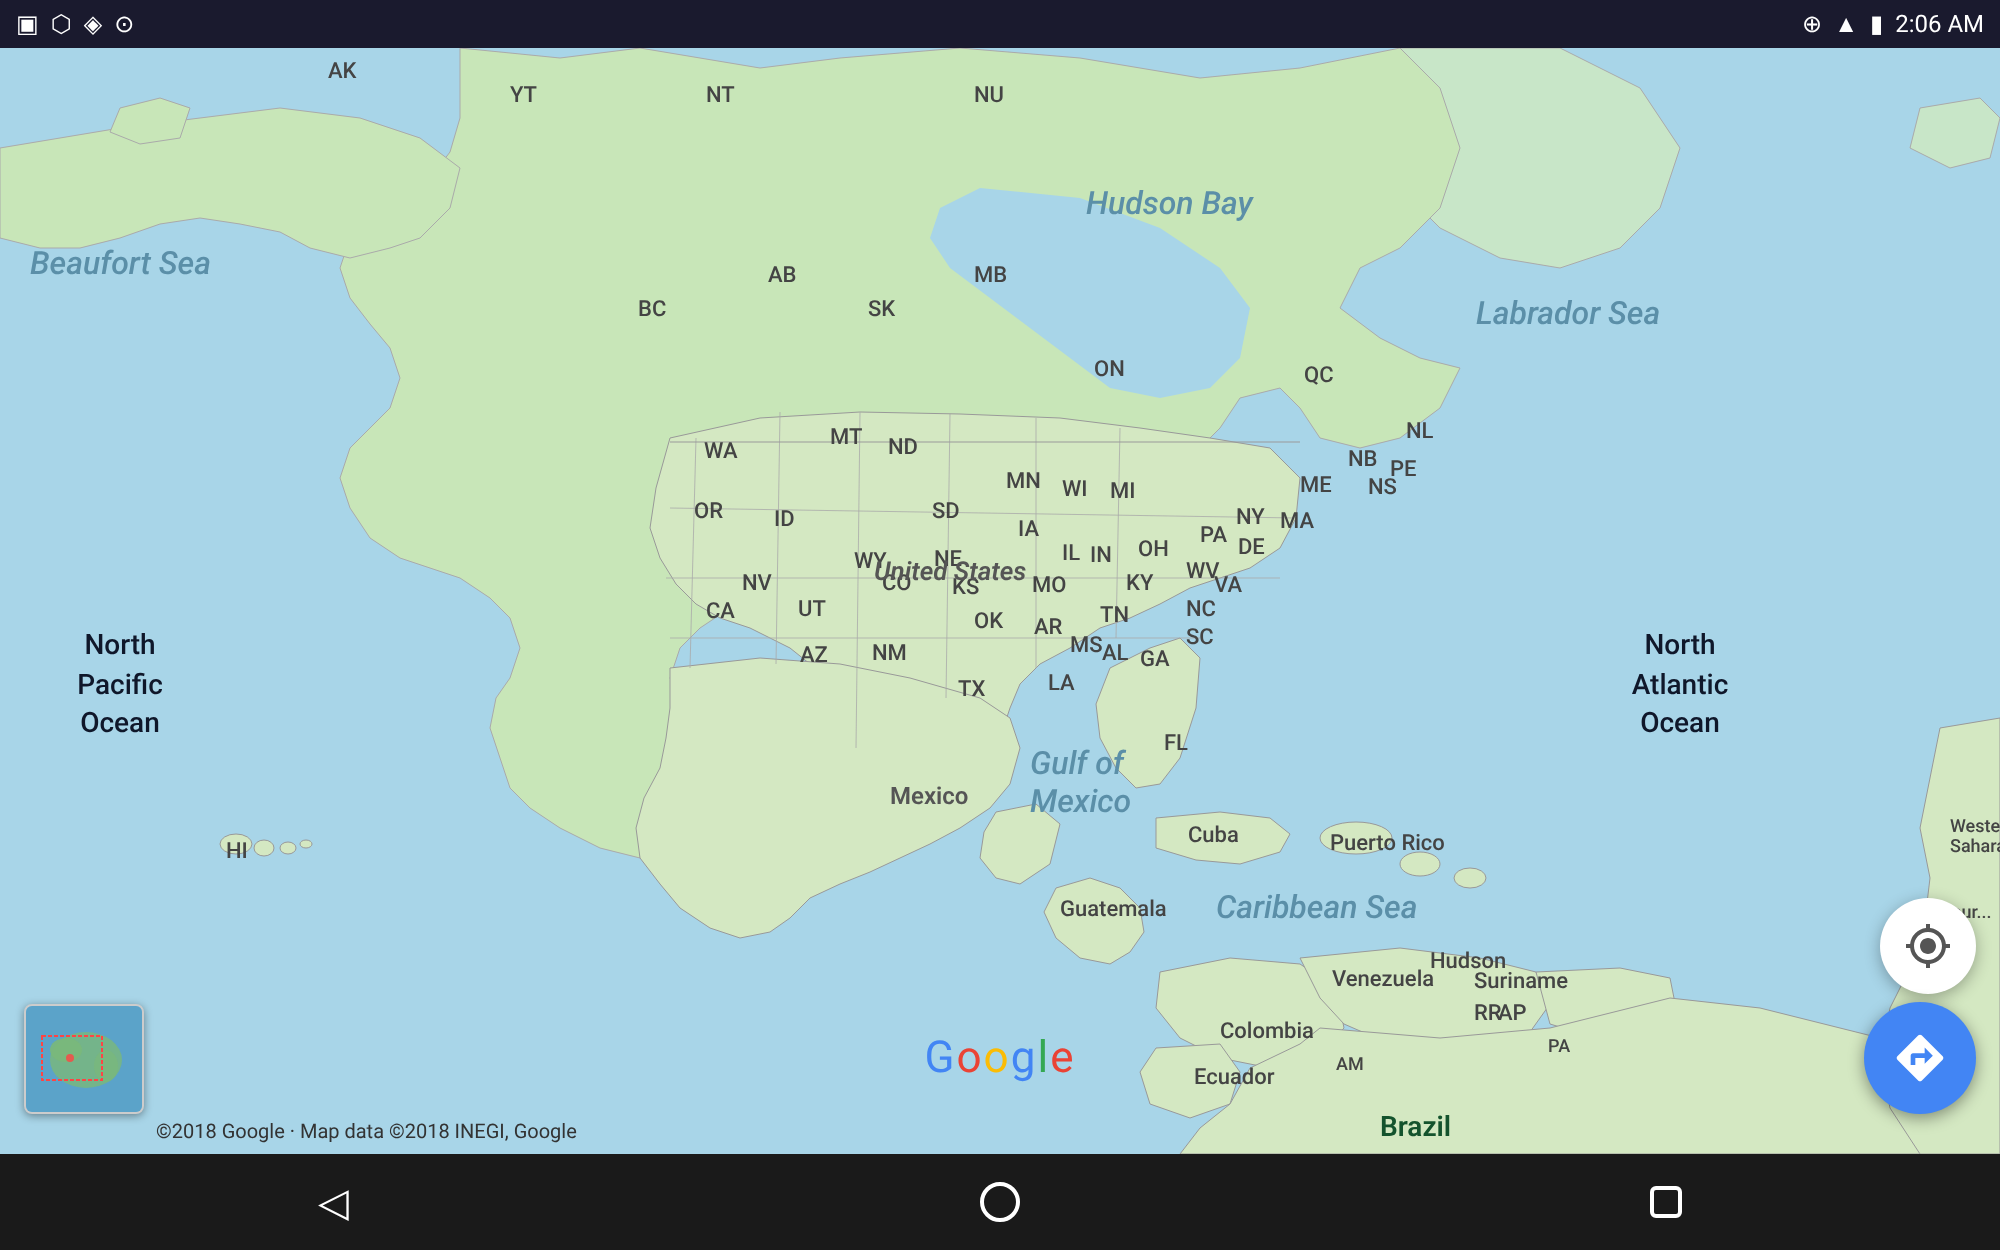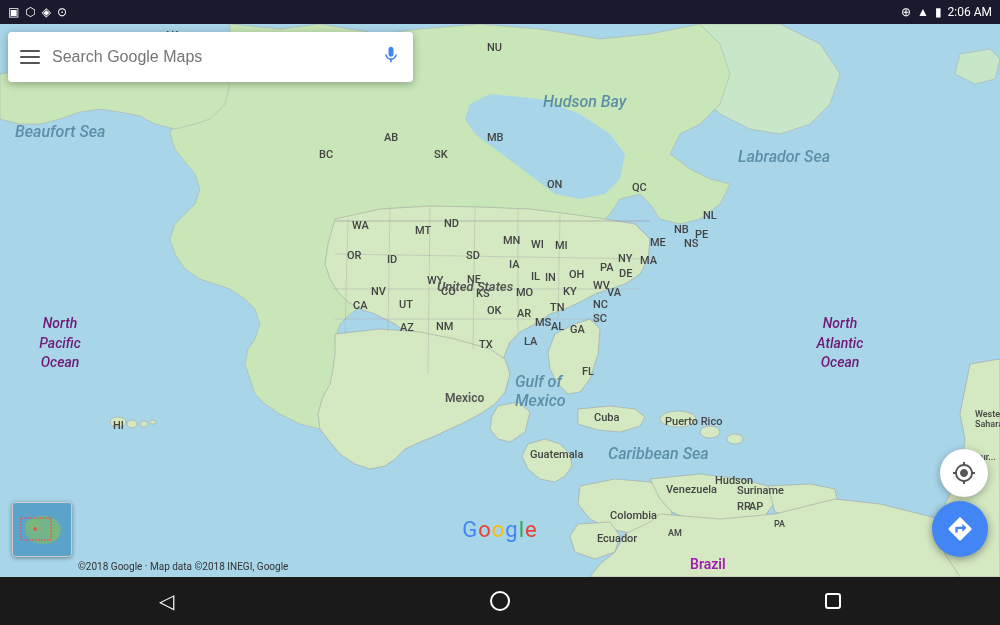--- a/index.html
+++ b/index.html
@@ -151,22 +151,21 @@
       font-size: 14px;
       font-weight: 600;
       color: #333;
     }
     .map-label-ocean {
       color: #5b8fa8;
       font-style: italic;
       font-size: 16px;
     }
     .map-label-ocean-large {
-      color: #701a75;
-      font-style: italic;
+      color: #0f172a;
       font-size: 14px;
     }
 
     
     #my-location-btn {
       position: absolute;
       bottom: 80px;
       right: 12px;
       width: 48px;
       height: 48px;
@@ -332,29 +331,29 @@
     <span class="map-label map-label-ocean" style="left:738px; top:123px">Labrador Sea</span>
     <span class="map-label" style="left:164px; top:5px">AK</span>
     <span class="map-label" style="left:255px; top:17px">YT</span>
     <span class="map-label" style="left:353px; top:17px">NT</span>
     <span class="map-label" style="left:487px; top:17px">NU</span>
     <span class="map-label" style="left:319px; top:124px">BC</span>
     <span class="map-label" style="left:384px; top:107px">AB</span>
     <span class="map-label" style="left:434px; top:124px">SK</span>
     <span class="map-label" style="left:487px; top:107px">MB</span>
     <span class="map-label" style="left:547px; top:154px">ON</span>
-    <span class="map-label" style="left:632px; top:157px">QC</span>
+    <span class="map-label" style="left:652px; top:157px">QC</span>
     <span class="map-label" style="left:703px; top:185px">NL</span>
     <span class="map-label" style="left:674px; top:199px">NB</span>
     <span class="map-label" style="left:695px; top:204px">PE</span>
     <span class="map-label" style="left:684px; top:213px">NS</span>
     <span class="map-label" style="left:352px; top:195px">WA</span>
     <span class="map-label" style="left:347px; top:225px">OR</span>
     <span class="map-label" style="left:387px; top:229px">ID</span>
-    <span class="map-label" style="left:415px; top:200px">MT</span>
+    <span class="map-label" style="left:415px; top:188px">MT</span>
     <span class="map-label" style="left:444px; top:193px">ND</span>
     <span class="map-label" style="left:503px; top:210px">MN</span>
     <span class="map-label" style="left:531px; top:214px">WI</span>
     <span class="map-label" style="left:427px; top:250px">WY</span>
     <span class="map-label" style="left:466px; top:225px">SD</span>
     <span class="map-label" style="left:509px; top:234px">IA</span>
     <span class="map-label" style="left:531px; top:246px">IL</span>
     <span class="map-label" style="left:555px; top:215px">MI</span>
     <span class="map-label" style="left:618px; top:228px">NY</span>
     <span class="map-label" style="left:371px; top:261px">NV</span>
@@ -390,46 +389,33 @@
     <span class="map-label map-label-large" style="left:445px; top:367px; font-size:12px; color:#555;">Mexico</span>
     <span class="map-label map-label-ocean" style="left:515px; top:348px">Gulf of<br>Mexico</span>
     <span class="map-label" style="left:594px; top:387px">Cuba</span>
     <span class="map-label map-label-ocean" style="left:608px; top:420px">Caribbean Sea</span>
     <span class="map-label" style="left:665px; top:391px">Puerto Rico</span>
     <span class="map-label" style="left:666px; top:459px">Venezuela</span>
     <span class="map-label" style="left:610px; top:485px">Colombia</span>
     <span class="map-label" style="left:715px; top:450px">Hudson</span>
     <span class="map-label" style="left:737px; top:460px">Suriname</span>
     <span class="map-label" style="left:597px; top:508px">Ecuador</span>
-    <span class="map-label map-label-large" style="left:690px; top:532px; color:#a21caf;">Brazil</span>
+    <span class="map-label map-label-large" style="left:690px; top:532px; color:#14532d;">Brazil</span>
     <span class="map-label" style="left:530px; top:424px">Guatemala</span>
     <span class="map-label map-label-ocean-large" style="left:20px; top:290px; line-height:1.4; text-align:center; width:80px;">North<br>Pacific<br>Ocean</span>
     <span class="map-label map-label-ocean-large" style="left:800px; top:290px; line-height:1.4; text-align:center; width:80px;">North<br>Atlantic<br>Ocean</span>
     <span class="map-label" style="left:113px; top:395px">HI</span>
     <span class="map-label" style="left:749px; top:476px">AP</span>
     <span class="map-label" style="left:737px; top:476px">RR</span>
     <span class="map-label" style="left:975px; top:385px; font-size:9px; width:50px;">Western<br>Sahara</span>
     <span class="map-label" style="left:968px; top:428px; font-size:9px;">Maur...</span>
 
     <span class="map-label" style="left:668px; top:504px; font-size:9px;">AM</span>
     <span class="map-label" style="left:774px; top:495px; font-size:9px;">PA</span>
 
-    <div id="search-bar">
-      <div id="hamburger-btn">
-        <div class="hamburger-line"></div>
-        <div class="hamburger-line"></div>
-        <div class="hamburger-line"></div>
-      </div>
-      <input type="text" id="search-input" style="font-size: 16px; border: none; outline: none; flex: 1 1 0%; color: rgb(170, 170, 170); background: transparent;" placeholder="Search Google Maps">
-      <span id="mic-btn">
-        <svg width="20" height="24" viewBox="0 0 24 24" fill="#4285F4">
-          <path d="M12 14c1.66 0 3-1.34 3-3V5c0-1.66-1.34-3-3-3S9 3.34 9 5v6c0 1.66 1.34 3 3 3zm5.91-3c-.49 0-.9.36-.98.85C16.52 14.2 14.47 16 12 16s-4.52-1.8-4.93-4.15c-.08-.49-.49-.85-.98-.85-.61 0-1.09.54-1 1.14.49 3 2.89 5.35 5.91 5.78V20c0 .55.45 1 1 1s1-.45 1-1v-2.08c3.02-.43 5.42-2.78 5.91-5.78.1-.6-.39-1.14-1-1.14z"></path>
-        </svg>
-      </span>
-    </div>
 
     <div id="my-location-btn">
       <svg width="24" height="24" viewBox="0 0 24 24" fill="#555">
         <path d="M12 8c-2.21 0-4 1.79-4 4s1.79 4 4 4 4-1.79 4-4-1.79-4-4-4zm8.94 3A8.994 8.994 0 0 0 13 3.06V1h-2v2.06A8.994 8.994 0 0 0 3.06 11H1v2h2.06A8.994 8.994 0 0 0 11 20.94V23h2v-2.06A8.994 8.994 0 0 0 20.94 13H23v-2h-2.06zM12 19c-3.87 0-7-3.13-7-7s3.13-7 7-7 7 3.13 7 7-3.13 7-7 7z"></path>
       </svg>
     </div>
 
     <div id="directions-btn">
       <svg width="28" height="28" viewBox="0 0 24 24" fill="#fff">
         <path d="M21.71 11.29l-9-9c-.39-.39-1.02-.39-1.41 0l-9 9c-.39.39-.39 1.02 0 1.41l9 9c.39.39 1.02.39 1.41 0l9-9c.39-.38.39-1.01 0-1.41zM14 14.5V12h-4v3H8v-4c0-.55.45-1 1-1h5V7.5l3.5 3.5-3.5 3.5z"></path>

